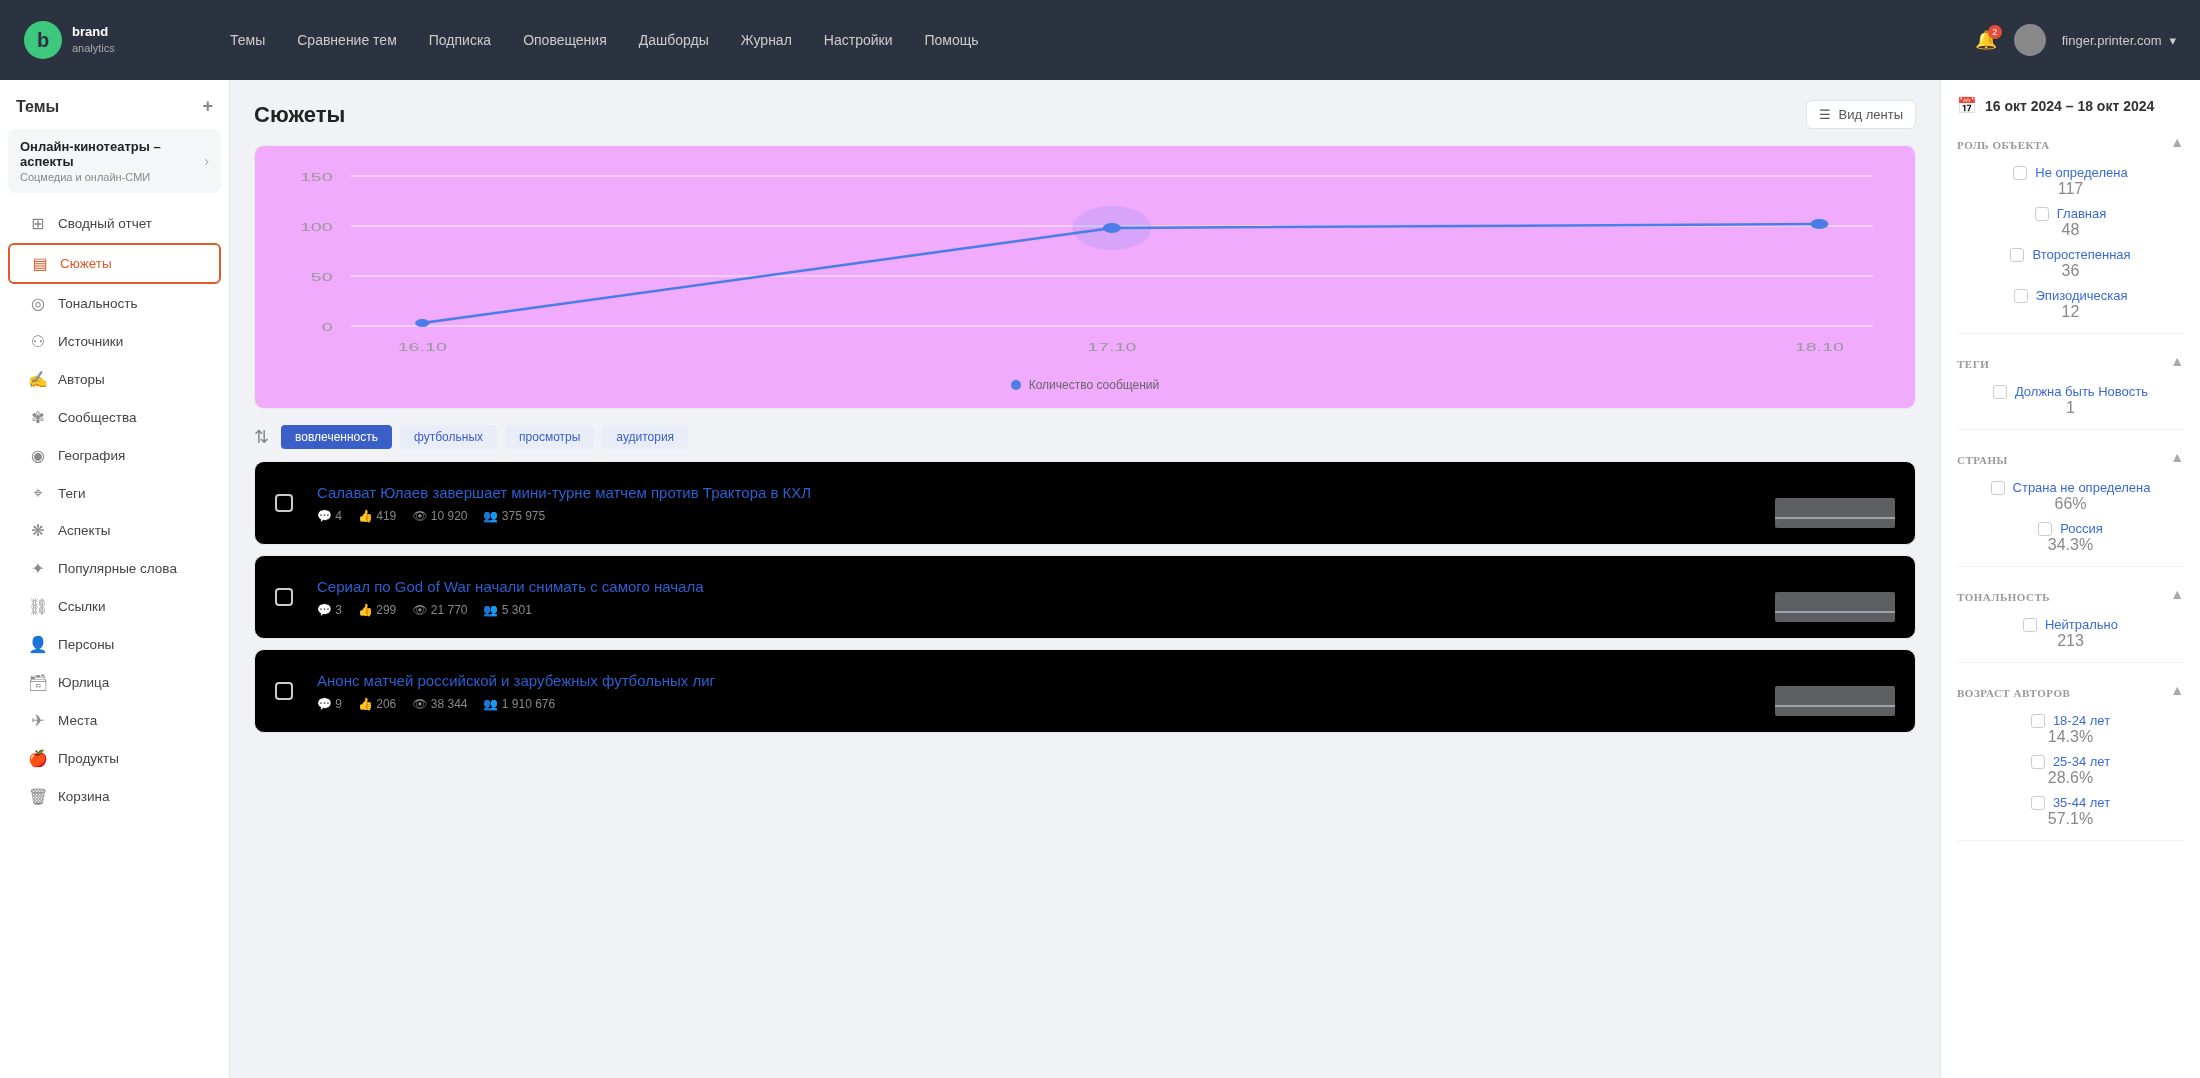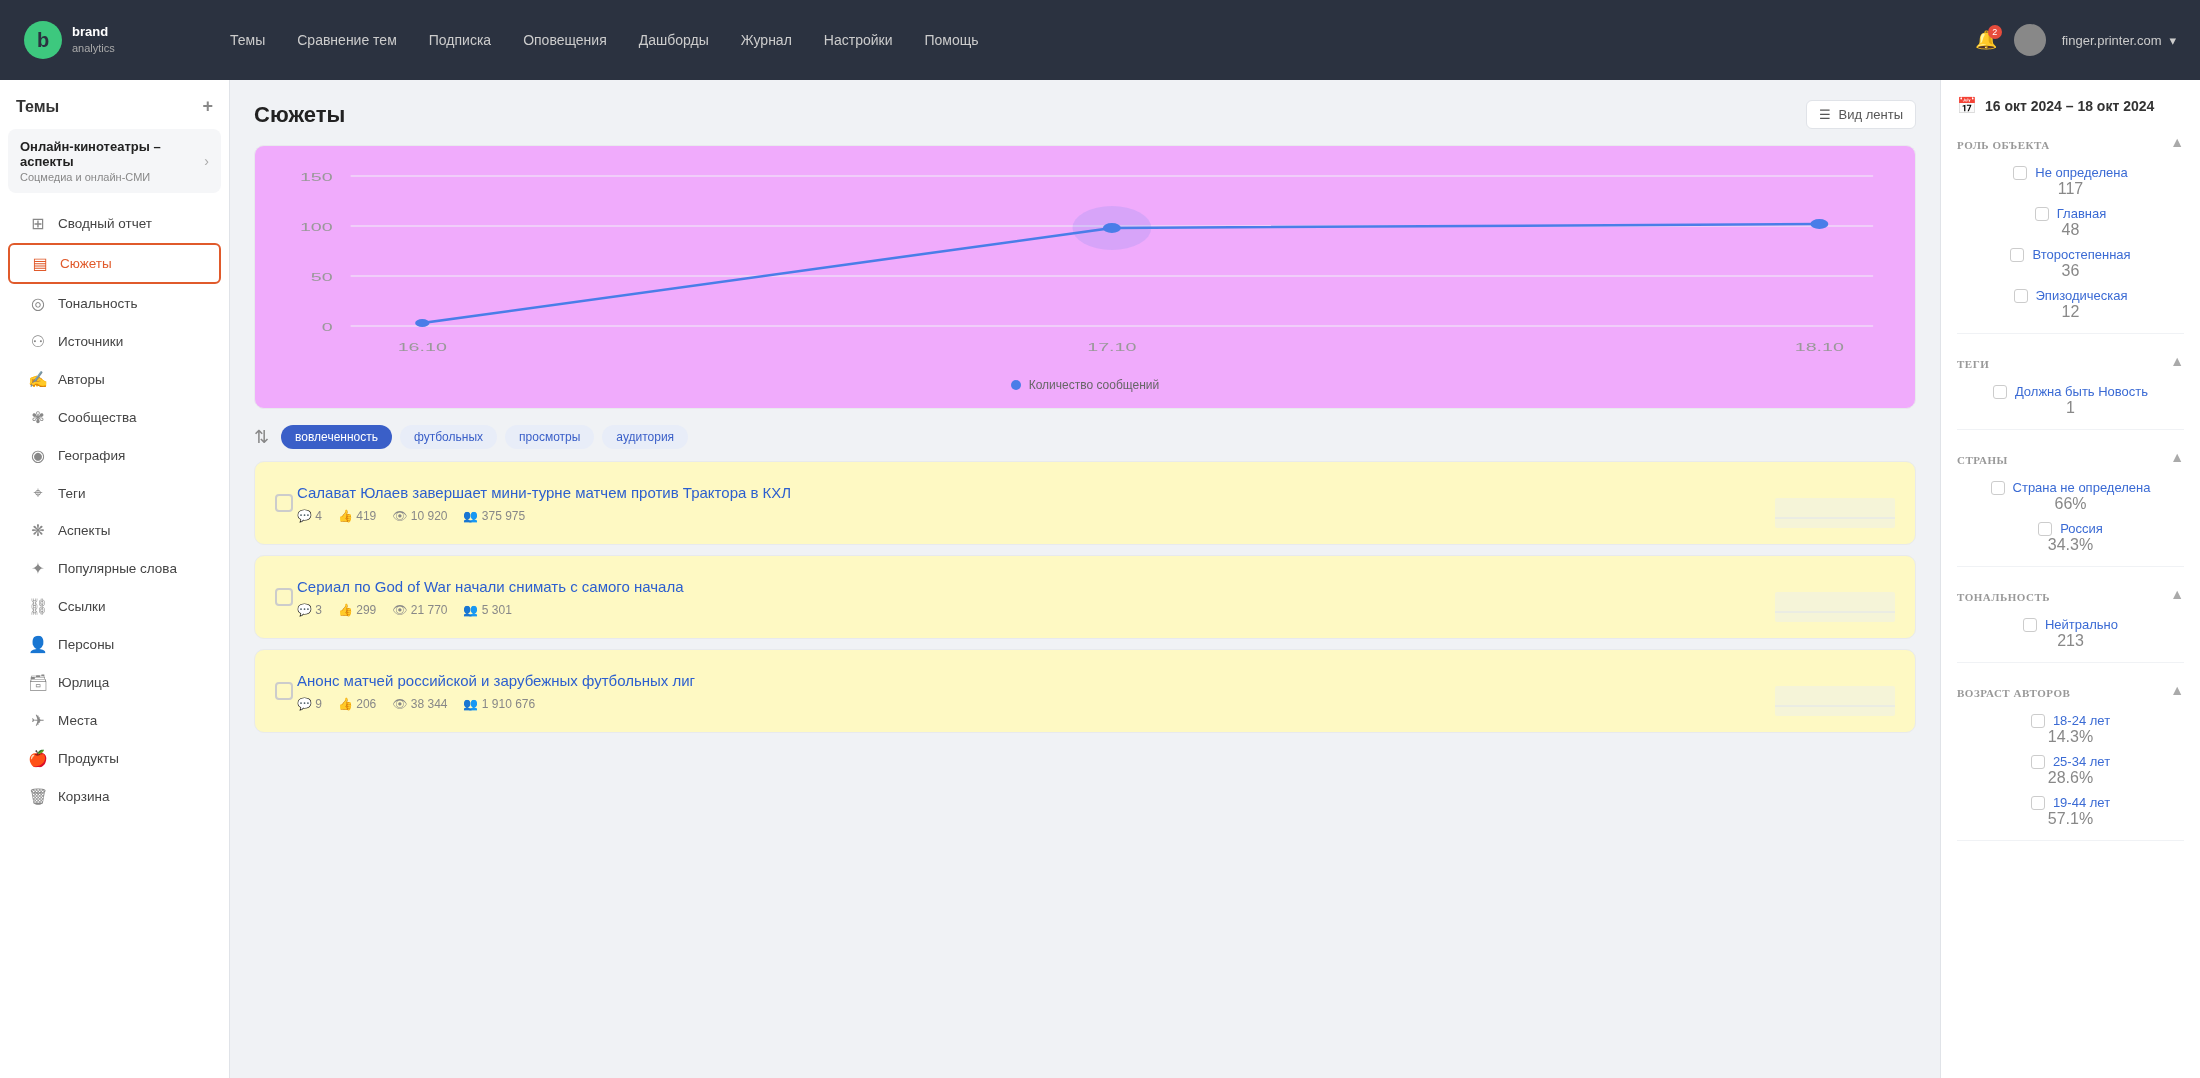--- a/index.html
+++ b/index.html
@@ -124,30 +124,30 @@
     .legend-dot { width: 10px; height: 10px; border-radius: 50%; background: #4a7de8; }
 
     
     .filter-bar {
       display: flex; align-items: center; gap: 12px;
       margin-bottom: 12px;
     }
     .filter-sort-icon { color: #888; font-size: 18px; cursor: pointer; }
     .filter-tag {
       background: #e8edf8; color: #3a5fc8;
-      padding: 5px 14px; border-radius: 12px;
+      padding: 5px 14px; border-radius: 4px;
       font-size: 12px; cursor: pointer;
     }
     .filter-tag.active { background: #3a5fc8; color: #fff; }
 
     
     .story-card {
-      background: #fef9c3; border-radius: 10px; padding: 16px 20px;
+      background: #000000; border-radius: 10px; padding: 16px 20px;
       margin-bottom: 10px; border: 1px solid #e8eaed;
-      display: flex; align-items: center; gap: 4px;
+      display: flex; align-items: center; gap: 24px;
     }
     .story-check { width: 18px; height: 18px; border: 2px solid #ccc; border-radius: 4px; flex-shrink: 0; cursor: pointer; }
     .story-body { flex: 1; }
     .story-title { font-size: 15px; color: #2c5fcf; font-weight: 500; margin-bottom: 8px; cursor: pointer; }
     .story-meta { display: flex; align-items: center; gap: 16px; font-size: 12px; color: #888; }
     .story-meta-item { display: flex; align-items: center; gap: 4px; }
     .story-sparkline { width: 120px; height: 50px; flex-shrink: 0; }
 
     
     .right-panel {
@@ -509,21 +509,21 @@
           <div class="filter-row">
       <div class="filter-row-left">
         <div class="filter-checkbox"></div>
         <span class="filter-row-label">25-34 лет</span>
       </div>
       <span class="filter-row-count">28.6%</span>
     </div>
           <div class="filter-row">
       <div class="filter-row-left">
         <div class="filter-checkbox"></div>
-        <span class="filter-row-label">19-44 лет</span>
+        <span class="filter-row-label">35-44 лет</span>
       </div>
       <span class="filter-row-count">57.1%</span>
     </div>
           <hr class="filter-divider">
         </div>
       </div>
   </aside>
 
 </div>
 

